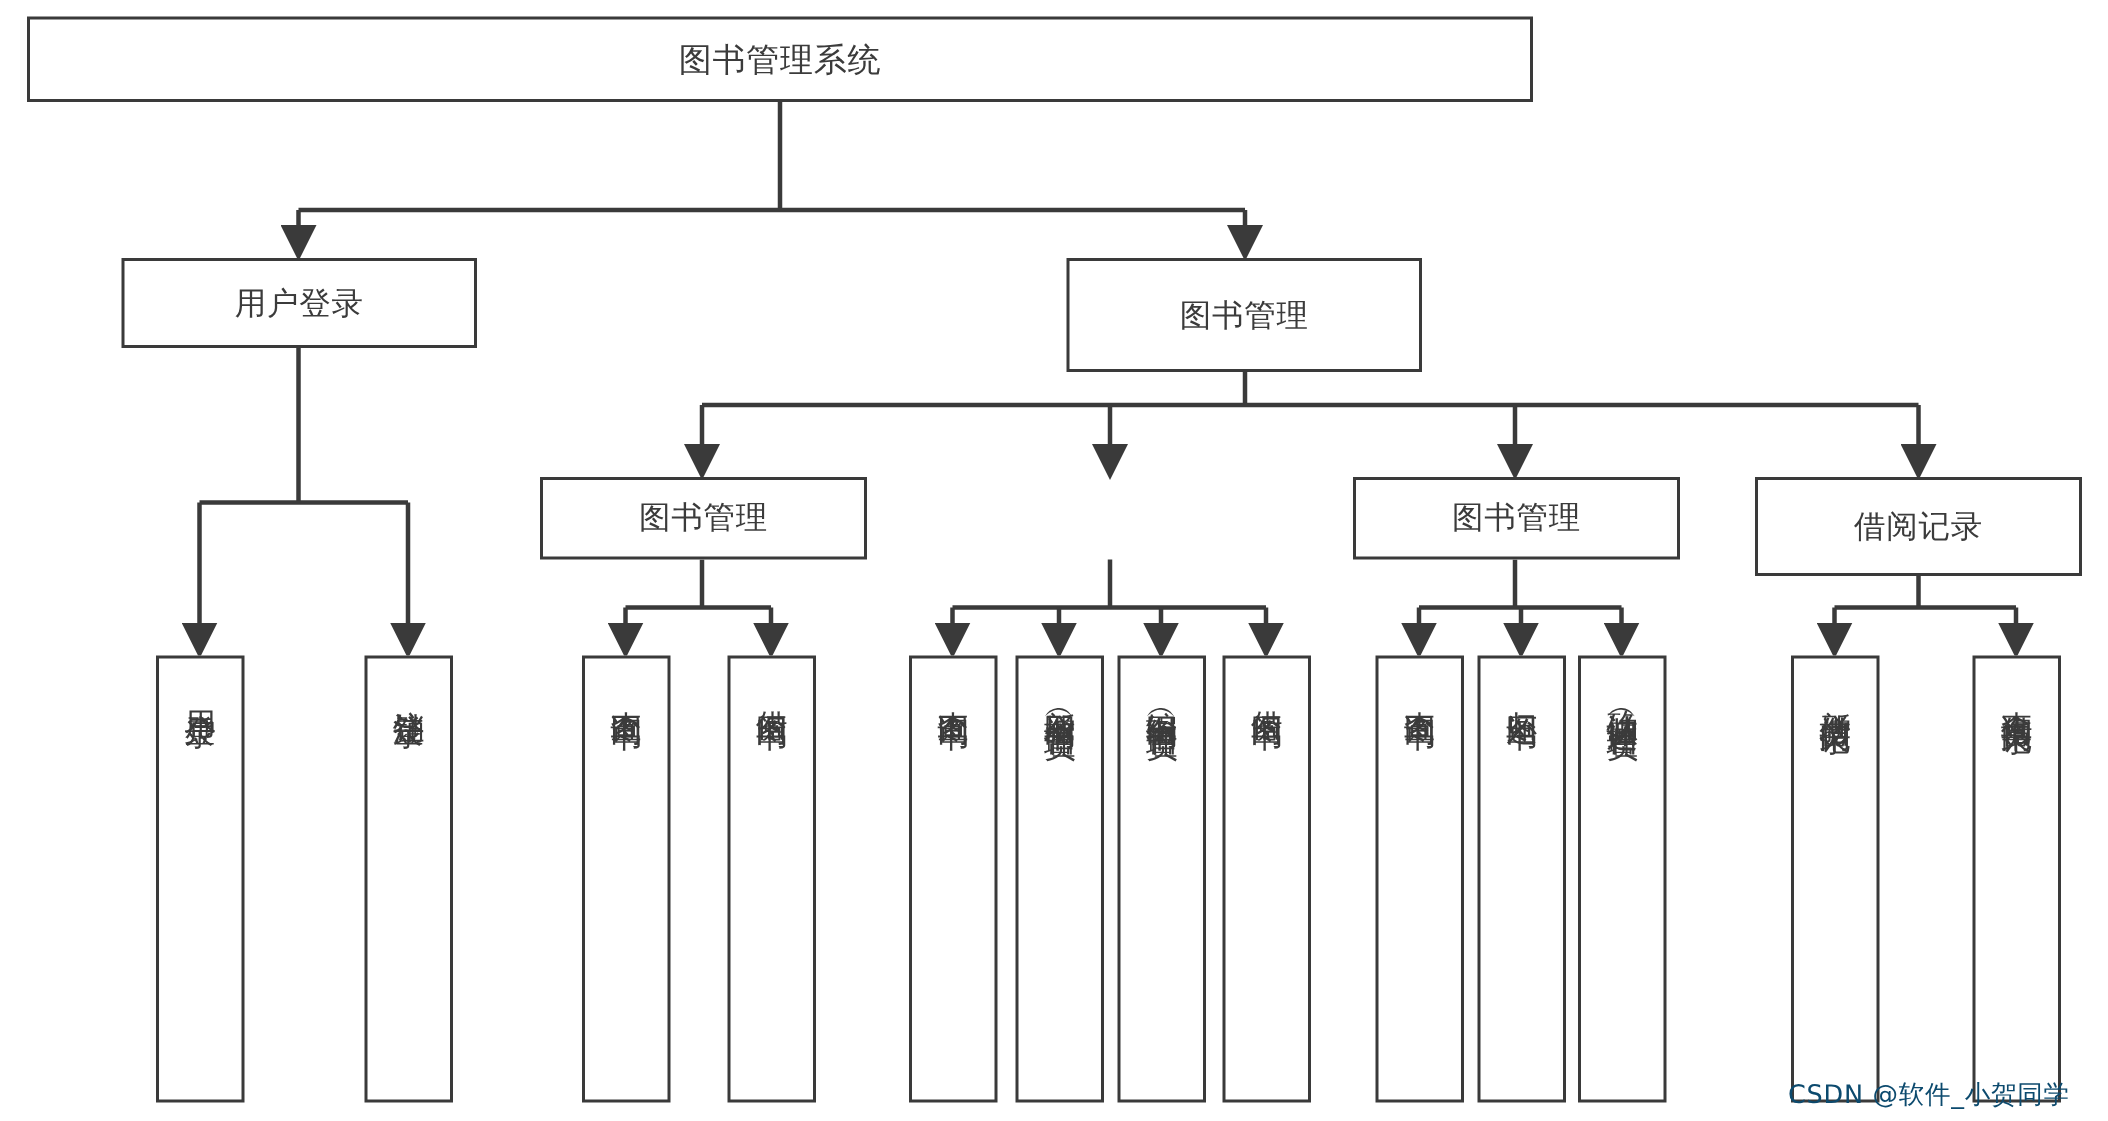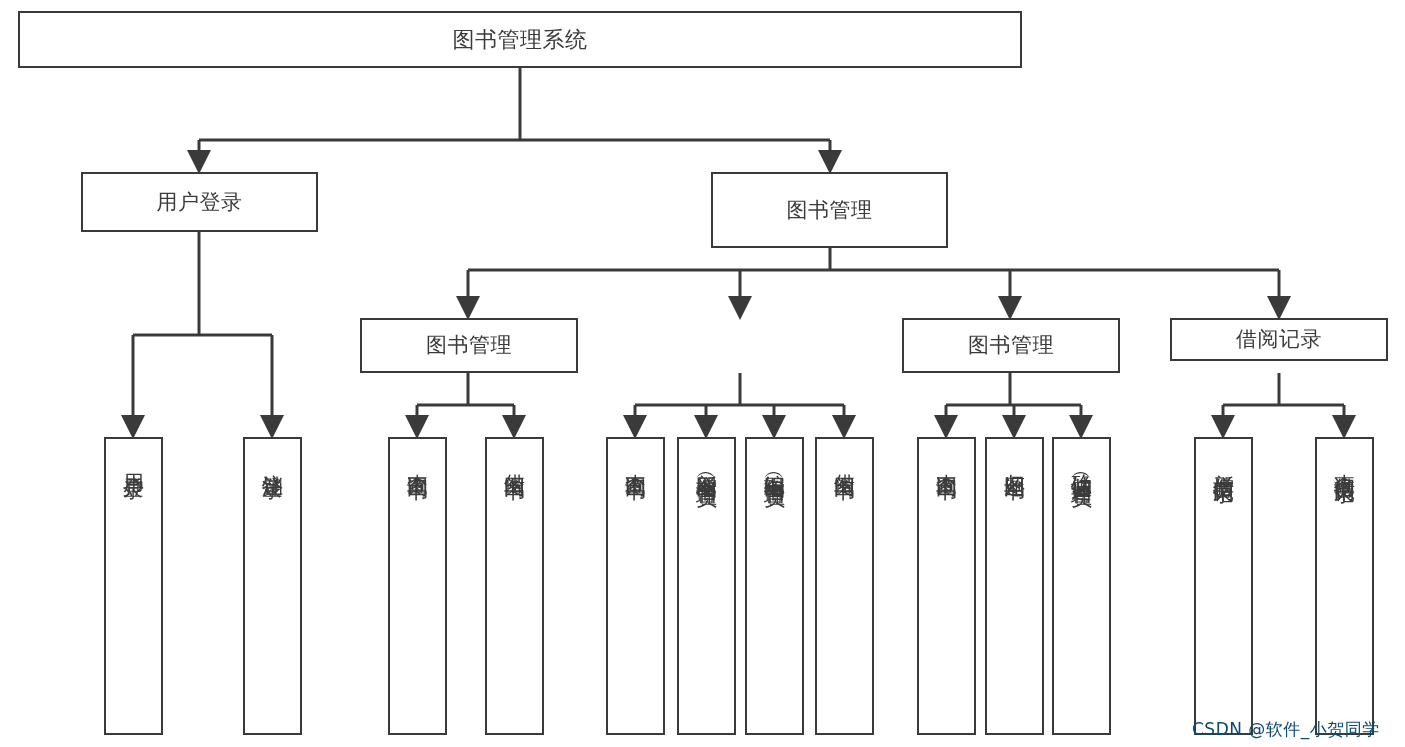--- a/index.html
+++ b/index.html
@@ -132,21 +132,21 @@
   <div class="node horiz" style="left: 711px; top: 172px; width: 237px; height: 76px;">
     <span class="lbl">图书管理</span>
   </div>
 
   <div class="node horiz" style="left: 360px; top: 318px; width: 218px; height: 55px;">
     <span class="lbl">图书管理</span>
   </div>
   <div class="node horiz" style="left: 902px; top: 318px; width: 218px; height: 55px;">
     <span class="lbl">图书管理</span>
   </div>
-  <div class="node horiz" style="left: 1170px; top: 318px; width: 218px; height: 43px;">
+  <div class="node horiz" style="left: 1170px; top: 318px; width: 218px; height: 66px;">
     <span class="lbl">借阅记录</span>
   </div>
 
   <div id="leaf-layer">
       <div class="node vert" style="left: 104px; top: 437px; width: 59px; height: 298px;">
         <span class="lbl">用户登录</span>
       </div>
       <div class="node vert" style="left: 243px; top: 437px; width: 59px; height: 298px;">
         <span class="lbl">注销登录</span>
       </div>

